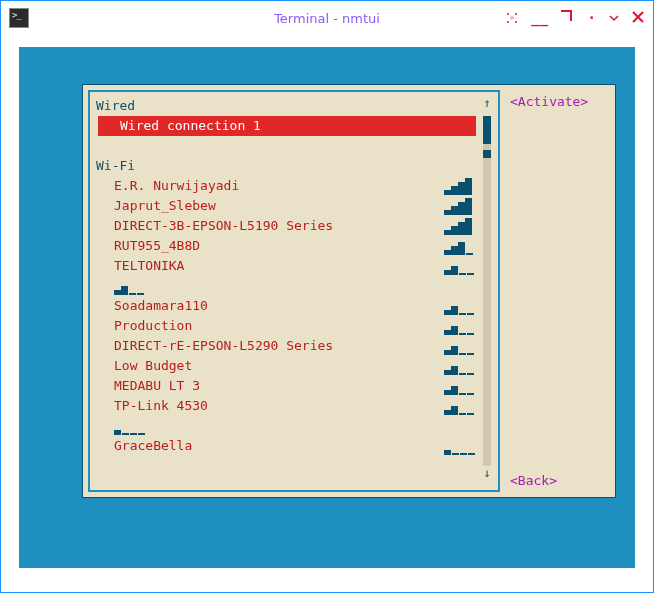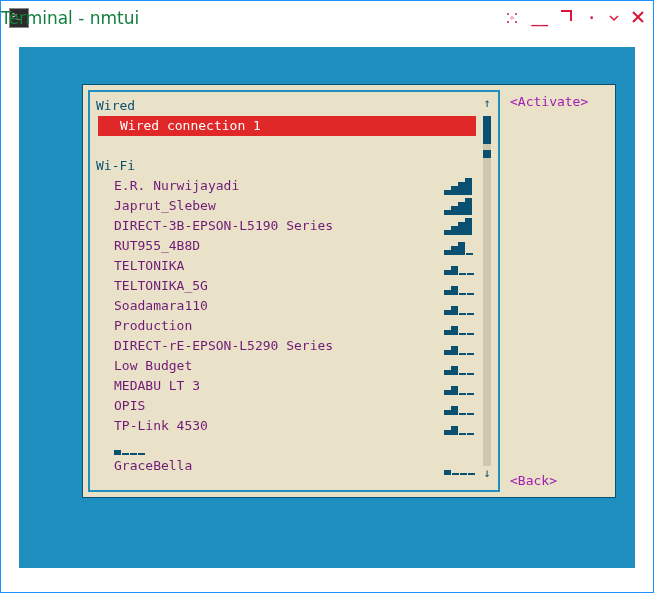--- a/index.html
+++ b/index.html
@@ -38,23 +38,24 @@
     color: #eee;
     font-size: 9px;
     position: absolute;
     top: 1px;
     left: 2px;
     letter-spacing: -1px;
   }
   .titlebar .title {
     position: absolute;
     left: 0; right: 0;
-    color: #15803d;
+    text-align: center;
+    color: #8b5cf6;
     font-family: "DejaVu Sans", "Helvetica", sans-serif;
-    font-size: 17px;
+    font-size: 13px;
     pointer-events: none;
   }
   .titlebar .controls {
     margin-left: auto;
     display: flex;
     gap: 12px;
     align-items: center;
     color: #d9153a;
     font-size: 14px;
   }
@@ -143,21 +144,21 @@
     margin-left: 2px;
     margin-right: 4px;
   }
   .wifi-row {
     display: flex;
     align-items: center;
     justify-content: space-between;
     padding-left: 18px;
     padding-right: 2px;
   }
-  .wifi-name { color: #701a75; }
+  .wifi-name { color: #b91c1c; }
   .signal {
     width: 34px;
     height: 18px;
     position: relative;
     display: flex;
     align-items: flex-end;
     gap: 0;
   }
   .signal .bar {
     width: 7px;
@@ -227,27 +228,26 @@
             <div class="list-inner" id="list-inner">
                 <div class="row section-header">Wired</div>
                 <div class="row selected">Wired connection 1</div>
                 <div class="row"></div>
                 <div class="row section-header">Wi-Fi</div>
                 <div class="row wifi-row"><span class="wifi-name">E.R. Nurwijayadi</span><div class="signal"><div class="bar" style="height: 5px;"></div><div class="bar" style="height: 9px;"></div><div class="bar" style="height: 13px;"></div><div class="bar" style="height: 17px;"></div></div></div>
                 <div class="row wifi-row"><span class="wifi-name">Japrut_Slebew</span><div class="signal"><div class="bar" style="height: 5px;"></div><div class="bar" style="height: 9px;"></div><div class="bar" style="height: 13px;"></div><div class="bar" style="height: 17px;"></div></div></div>
                 <div class="row wifi-row"><span class="wifi-name">DIRECT-3B-EPSON-L5190 Series</span><div class="signal"><div class="bar" style="height: 5px;"></div><div class="bar" style="height: 9px;"></div><div class="bar" style="height: 13px;"></div><div class="bar" style="height: 17px;"></div></div></div>
                 <div class="row wifi-row"><span class="wifi-name">RUT955_4B8D</span><div class="signal"><div class="bar" style="height: 5px;"></div><div class="bar" style="height: 9px;"></div><div class="bar" style="height: 13px;"></div><div class="sig-dash"></div></div></div>
                 <div class="row wifi-row"><span class="wifi-name">TELTONIKA</span><div class="signal"><div class="bar" style="height: 5px;"></div><div class="bar" style="height: 9px;"></div><div class="sig-dash"></div><div class="sig-dash"></div></div></div>
-                <div class="row wifi-row"><span class="wifi-name">TELTONIKA_5G</span><div class="signal"><div class="bar" style="height: 5px;"></div><div class="bar" style="height: 9px;"></div><div class="sig-dash"></div><div class="sig-dash"></div></div></div>
+                <div class="row wifi-row"><div class="signal"><div class="bar" style="height: 5px;"></div><div class="bar" style="height: 9px;"></div><div class="sig-dash"></div><div class="sig-dash"></div></div></div>
                 <div class="row wifi-row"><span class="wifi-name">Soadamara110</span><div class="signal"><div class="bar" style="height: 5px;"></div><div class="bar" style="height: 9px;"></div><div class="sig-dash"></div><div class="sig-dash"></div></div></div>
                 <div class="row wifi-row"><span class="wifi-name">Production</span><div class="signal"><div class="bar" style="height: 5px;"></div><div class="bar" style="height: 9px;"></div><div class="sig-dash"></div><div class="sig-dash"></div></div></div>
                 <div class="row wifi-row"><span class="wifi-name">DIRECT-rE-EPSON-L5290 Series</span><div class="signal"><div class="bar" style="height: 5px;"></div><div class="bar" style="height: 9px;"></div><div class="sig-dash"></div><div class="sig-dash"></div></div></div>
                 <div class="row wifi-row"><span class="wifi-name">Low Budget</span><div class="signal"><div class="bar" style="height: 5px;"></div><div class="bar" style="height: 9px;"></div><div class="sig-dash"></div><div class="sig-dash"></div></div></div>
                 <div class="row wifi-row"><span class="wifi-name">MEDABU LT 3</span><div class="signal"><div class="bar" style="height: 5px;"></div><div class="bar" style="height: 9px;"></div><div class="sig-dash"></div><div class="sig-dash"></div></div></div>
-                <div class="row wifi-row"><span class="wifi-name">OPIS</span><div class="signal"><div class="bar" style="height: 5px;"></div><div class="bar" style="height: 9px;"></div><div class="sig-dash"></div><div class="sig-dash"></div></div></div>
                 <div class="row wifi-row"><span class="wifi-name">TP-Link 4530</span><div class="signal"><div class="bar" style="height: 5px;"></div><div class="bar" style="height: 9px;"></div><div class="sig-dash"></div><div class="sig-dash"></div></div></div>
                 <div class="row wifi-row"><div class="signal"><div class="bar" style="height: 5px;"></div><div class="sig-dash"></div><div class="sig-dash"></div><div class="sig-dash"></div></div></div>
                 <div class="row wifi-row"><span class="wifi-name">GraceBella</span><div class="signal"><div class="bar" style="height: 5px;"></div><div class="sig-dash"></div><div class="sig-dash"></div><div class="sig-dash"></div></div></div>
               </div>
             <div class="scroll-col">
               <div class="scroll-arrow">↑</div>
               <div class="scroll-track">
                 <div class="scroll-thumb" style="top:0;height:28px;"></div>
                 <div class="scroll-thumb" style="top:34px;height:8px;"></div>
               </div>

